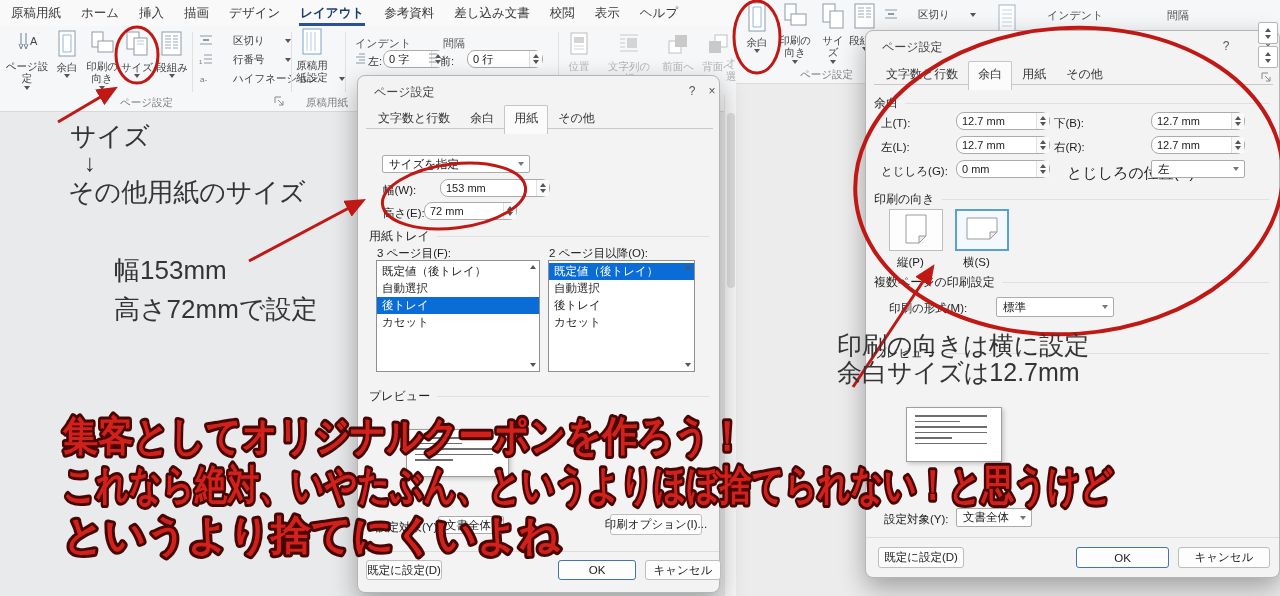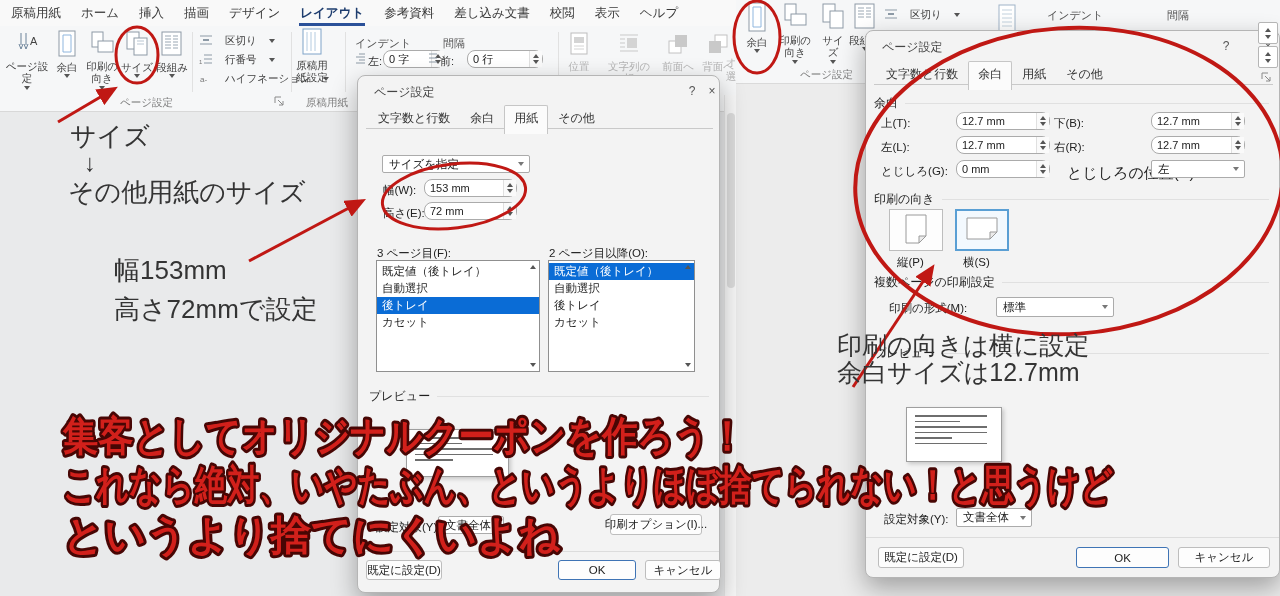--- a/index.html
+++ b/index.html
@@ -14,21 +14,21 @@
 .menubar{position:absolute;left:0;top:0;width:100%;height:26px;background:#f9f9f9;
 display:flex;align-items:center;gap:18px;padding:0 10px;font-size:12.5px;color:#3a3a3a}
 .menutab{white-space:nowrap;padding:4px 1px}
 .menutab.active{color:#1d3c6e;font-weight:700;box-shadow:inset 0 -3px 0 #2b5199}
 .ribbon{position:absolute;left:0;top:26px;width:100%;height:66px;background:#f6f7f8}
 .grouprow{position:absolute;left:0;top:92px;width:100%;height:20px;background:#f6f7f8;
 border-bottom:1px solid #d8d8d8;font-size:10.5px;color:#7d7d7d}
 .doc{position:absolute;left:0;top:112px;width:100%;height:484px;background:#e9eaeb}
 .rbtn{position:absolute;display:flex;flex-direction:column;align-items:center;gap:1px;
 font-size:10.5px;color:#3d3d3d;text-align:center;line-height:1.2}
-.sbtn{position:absolute;display:flex;align-items:center;gap:12px;font-size:10.5px;color:#3d3d3d;white-space:nowrap}
+.sbtn{position:absolute;display:flex;align-items:center;gap:20px;font-size:10.5px;color:#3d3d3d;white-space:nowrap}
 .chev{width:0;height:0;border-left:3px solid transparent;border-right:3px solid transparent;border-top:4px solid #555}
 .vsep{position:absolute;width:1px;background:#e1e1e1}
 .grayTxt{color:#b4b4b4}
 .glabel{position:absolute;white-space:nowrap}
 .numfield{position:absolute;background:#fff;border:1px solid #ababab;display:flex;align-items:center;
 font-size:11px;padding-left:5px;color:#222;border-radius:8px}
 .numfield .sp{margin-left:auto;height:100%;width:13px;border-left:1px solid #e0e0e0;display:flex;
 flex-direction:column;align-items:center;justify-content:center;gap:2px;background:#fafafa}
 .tri-up{width:0;height:0;border-left:3px solid transparent;border-right:3px solid transparent;border-bottom:4px solid #555}
 .tri-dn{width:0;height:0;border-left:3px solid transparent;border-right:3px solid transparent;border-top:4px solid #555}
@@ -320,35 +320,38 @@
     <span class="tab">文字数と行数</span>
     <span class="tab">余白</span>
     <span class="tab active">用紙</span>
     <span class="tab">その他</span>
   </div>
   <div class="combo" style="left:24px;top:79px;width:148px;height:18px">
     <span>サイズを指定</span>
       <span class="cchev"></span>
   </div>
   <span class="flabel" style="left:25px;top:107px">幅(W):</span>
-  <div class="numfield" style="left:66px;top:103px;width:93px;height:18px">
+  <div class="numfield" style="left:82px;top:103px;width:110px;height:18px">
     <span>153 mm</span>
     <span class="sp">
         <i class="tri-up"></i>
         <i class="tri-dn"></i>
       </span>
   </div>
   <span class="flabel" style="left:25px;top:130px">高さ(E):</span>
   <div class="numfield" style="left:66px;top:126px;width:93px;height:18px">
     <span>72 mm</span>
     <span class="sp">
         <i class="tri-up"></i>
         <i class="tri-dn"></i>
       </span>
   </div>
+  <div class="grp" style="left:11px;top:152px;width:340px">
+      <span>用紙トレイ</span>
+    </div>
   <span class="flabel" style="left:19px;top:170px">3 ページ目(F):</span>
   <span class="flabel" style="left:191px;top:170px">2 ページ目以降(O):</span>
   <div class="listbox" style="left:18px;top:184px;width:164px;height:112px">
     <div class="li">既定値（後トレイ）</div>
     <div class="li">自動選択</div>
     <div class="li sel">後トレイ</div>
     <div class="li">カセット</div>
     <span class="lArr tri-up" style="top:4px"></span>
     <span class="lArr tri-dn" style="bottom:4px"></span>
   </div>

